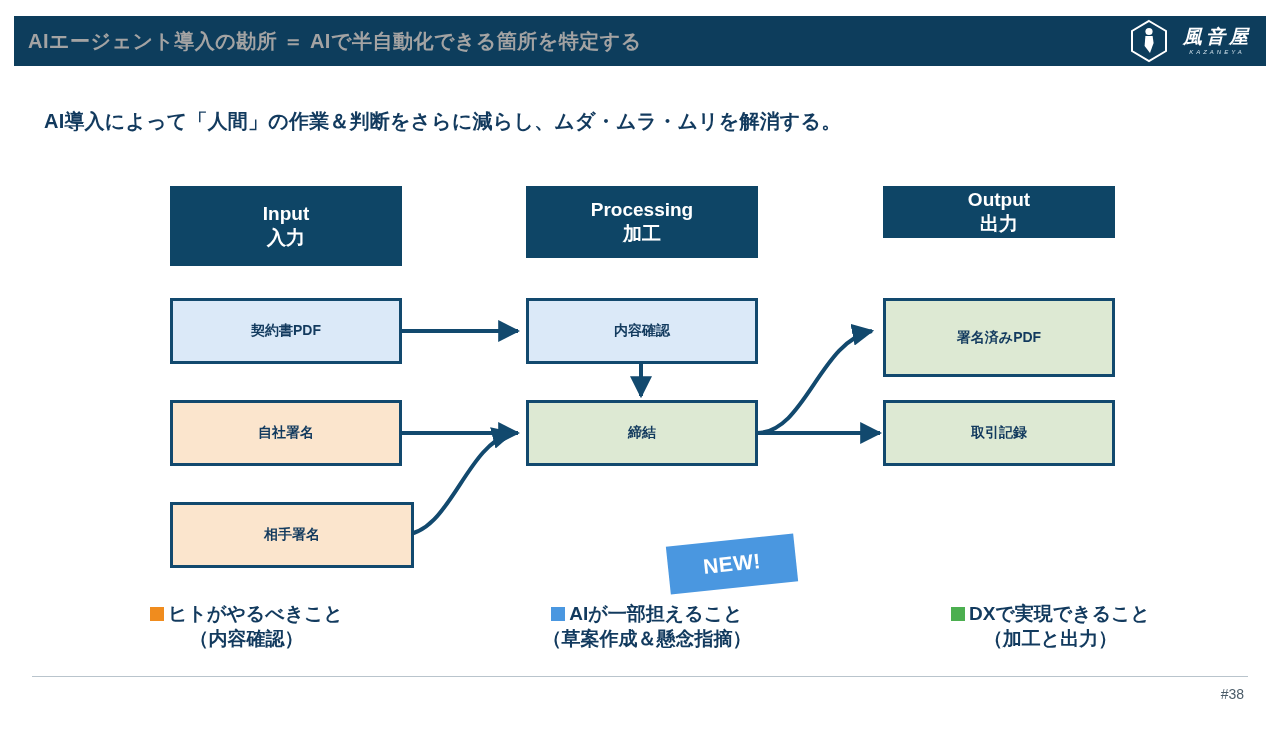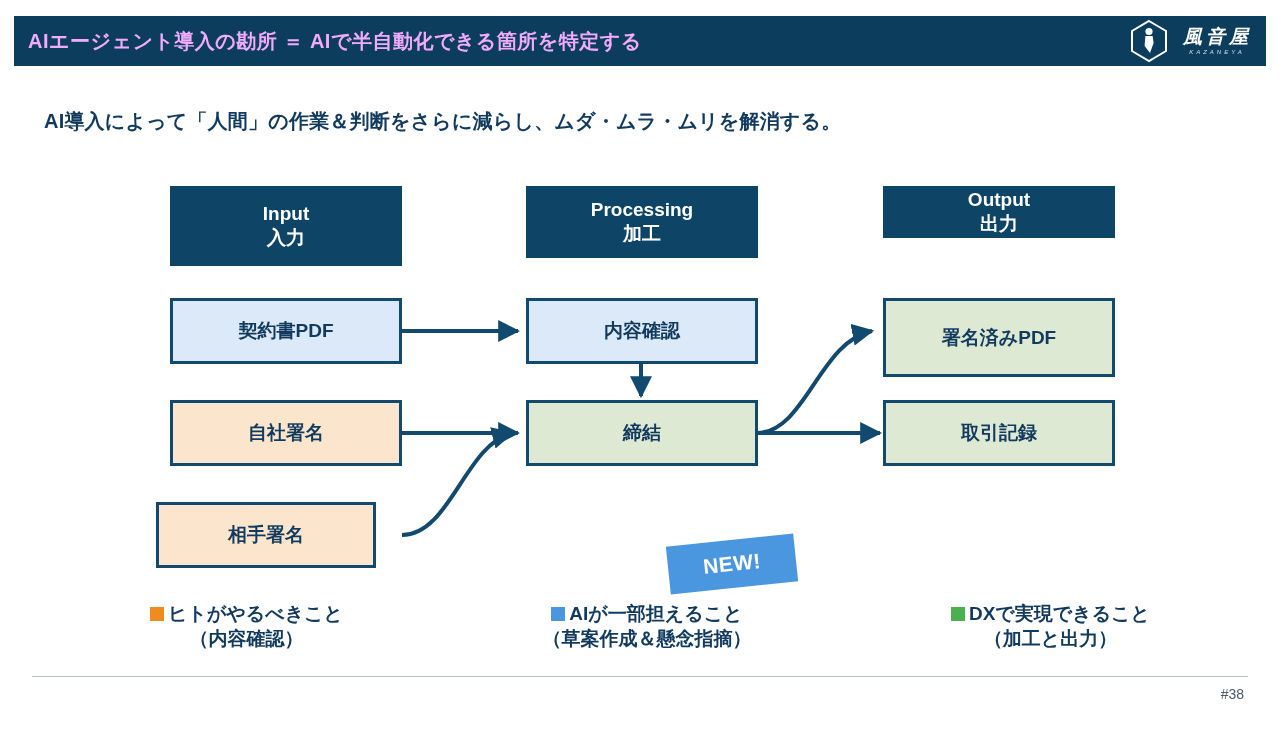--- a/index.html
+++ b/index.html
@@ -24,21 +24,21 @@
     left: 14px;
     top: 16px;
     width: 1252px;
     height: 50px;
     background: #0d3d5c;
     display: flex;
     align-items: center;
     box-sizing: border-box;
   }
   .header-title {
-    color: #f0abfc;
+    color: #a3a3a3;
     font-size: 20px;
     font-weight: bold;
     letter-spacing: 0.5px;
     margin-left: 14px;
     white-space: nowrap;
   }
   .logo-wrap {
     position: absolute;
     right: 14px;
     top: 50%;
@@ -109,21 +109,21 @@
     border: none;
     color: #ffffff;
     font-size: 19px;
   }
   .col-header .en { font-size: 19px; }
   .col-header .jp { font-size: 19px; }
 
   .fill-blue  { background: #dbe9f8; }
   .fill-peach { background: #fbe5cd; }
   .fill-green { background: #dde9d3; }
-  .node-label { font-size: 19px; }
+  .node-label { font-size: 14px; }
 
   
   .new-badge {
     position: absolute;
     left: 668px;
     top: 540px;
     width: 128px;
     height: 48px;
     background: #4a97e0;
     transform: rotate(-6deg);
@@ -239,21 +239,21 @@
     <div class="en">Output</div>
     <div class="jp">出力</div>
   </div>
 
   <div class="node fill-blue" style="left:170px; top:298px; width:232px; height:66px;">
     <span class="node-label">契約書PDF</span>
   </div>
   <div class="node fill-peach" style="left:170px; top:400px; width:232px; height:66px;">
     <span class="node-label">自社署名</span>
   </div>
-  <div class="node fill-peach" style="left:156px; top:502px; width:220px; height:66px;">
+  <div class="node fill-peach" style="left:170px; top:502px; width:244px; height:66px;">
     <span class="node-label">相手署名</span>
   </div>
 
   <div class="node fill-blue" style="left:526px; top:298px; width:232px; height:66px;">
     <span class="node-label">内容確認</span>
   </div>
   <div class="node fill-green" style="left:526px; top:400px; width:232px; height:66px;">
     <span class="node-label">締結</span>
   </div>
 

